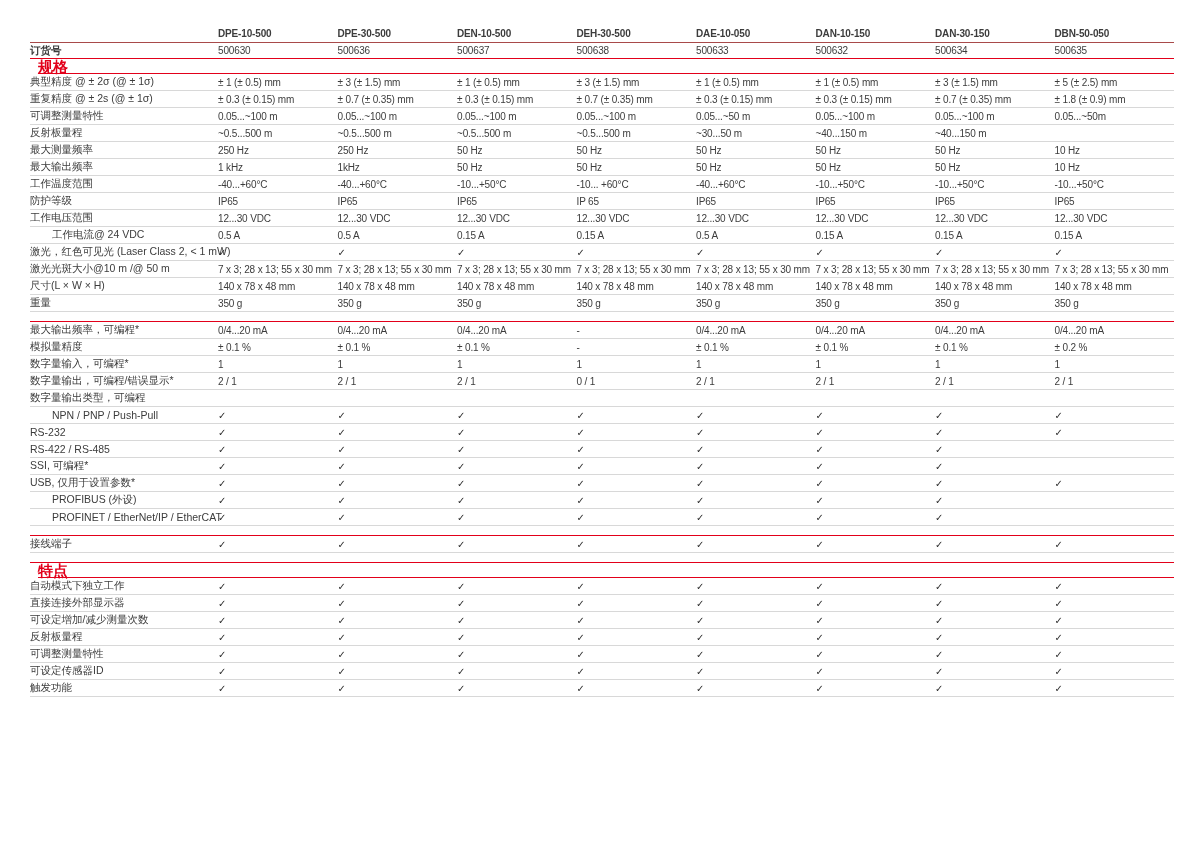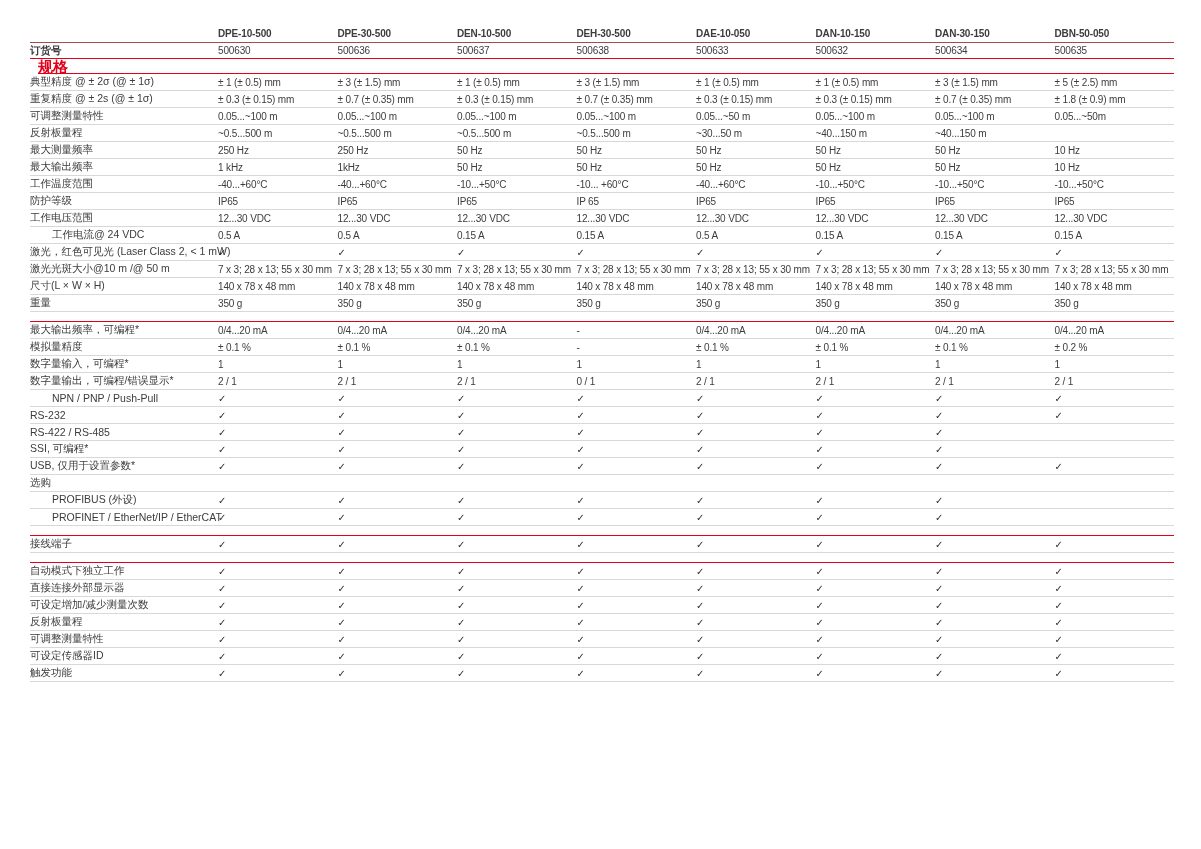--- a/index.html
+++ b/index.html
@@ -260,20 +260,31 @@
         <div class="label-cell">数字量输出，可编程/错误显示*</div>
         <div class="val-cell">2 / 1</div>
         <div class="val-cell">2 / 1</div>
         <div class="val-cell">2 / 1</div>
         <div class="val-cell">0 / 1</div>
         <div class="val-cell">2 / 1</div>
         <div class="val-cell">2 / 1</div>
         <div class="val-cell">2 / 1</div>
         <div class="val-cell">2 / 1</div>
       </div>
+      <div class="row data-row subheader">
+        <div class="label-cell">数字量输出类型，可编程</div>
+        <div class="val-cell"></div>
+        <div class="val-cell"></div>
+        <div class="val-cell"></div>
+        <div class="val-cell"></div>
+        <div class="val-cell"></div>
+        <div class="val-cell"></div>
+        <div class="val-cell"></div>
+        <div class="val-cell"></div>
+      </div>
       <div class="row data-row">
         <div class="label-cell indent">NPN / PNP / Push-Pull</div>
         <div class="val-cell check">✓</div>
         <div class="val-cell check">✓</div>
         <div class="val-cell check">✓</div>
         <div class="val-cell check">✓</div>
         <div class="val-cell check">✓</div>
         <div class="val-cell check">✓</div>
         <div class="val-cell check">✓</div>
         <div class="val-cell check">✓</div>
@@ -315,31 +326,20 @@
         <div class="label-cell">USB, 仅用于设置参数*</div>
         <div class="val-cell check">✓</div>
         <div class="val-cell check">✓</div>
         <div class="val-cell check">✓</div>
         <div class="val-cell check">✓</div>
         <div class="val-cell check">✓</div>
         <div class="val-cell check">✓</div>
         <div class="val-cell check">✓</div>
         <div class="val-cell check">✓</div>
       </div>
-      <div class="row data-row subheader">
-        <div class="label-cell">选购</div>
-        <div class="val-cell"></div>
-        <div class="val-cell"></div>
-        <div class="val-cell"></div>
-        <div class="val-cell"></div>
-        <div class="val-cell"></div>
-        <div class="val-cell"></div>
-        <div class="val-cell"></div>
-        <div class="val-cell"></div>
-      </div>
       <div class="row data-row">
         <div class="label-cell indent">PROFIBUS (外设)</div>
         <div class="val-cell check">✓</div>
         <div class="val-cell check">✓</div>
         <div class="val-cell check">✓</div>
         <div class="val-cell check">✓</div>
         <div class="val-cell check">✓</div>
         <div class="val-cell check">✓</div>
         <div class="val-cell check">✓</div>
         <div class="val-cell"></div>
@@ -363,20 +363,21 @@
         <div class="val-cell check">✓</div>
         <div class="val-cell check">✓</div>
         <div class="val-cell check">✓</div>
         <div class="val-cell check">✓</div>
         <div class="val-cell check">✓</div>
         <div class="val-cell check">✓</div>
         <div class="val-cell check">✓</div>
       </div>
     </div>
     <div class="section">
+      <div class="section-title">特点</div>
       <div class="row data-row">
         <div class="label-cell">自动模式下独立工作</div>
         <div class="val-cell check">✓</div>
         <div class="val-cell check">✓</div>
         <div class="val-cell check">✓</div>
         <div class="val-cell check">✓</div>
         <div class="val-cell check">✓</div>
         <div class="val-cell check">✓</div>
         <div class="val-cell check">✓</div>
         <div class="val-cell check">✓</div>

